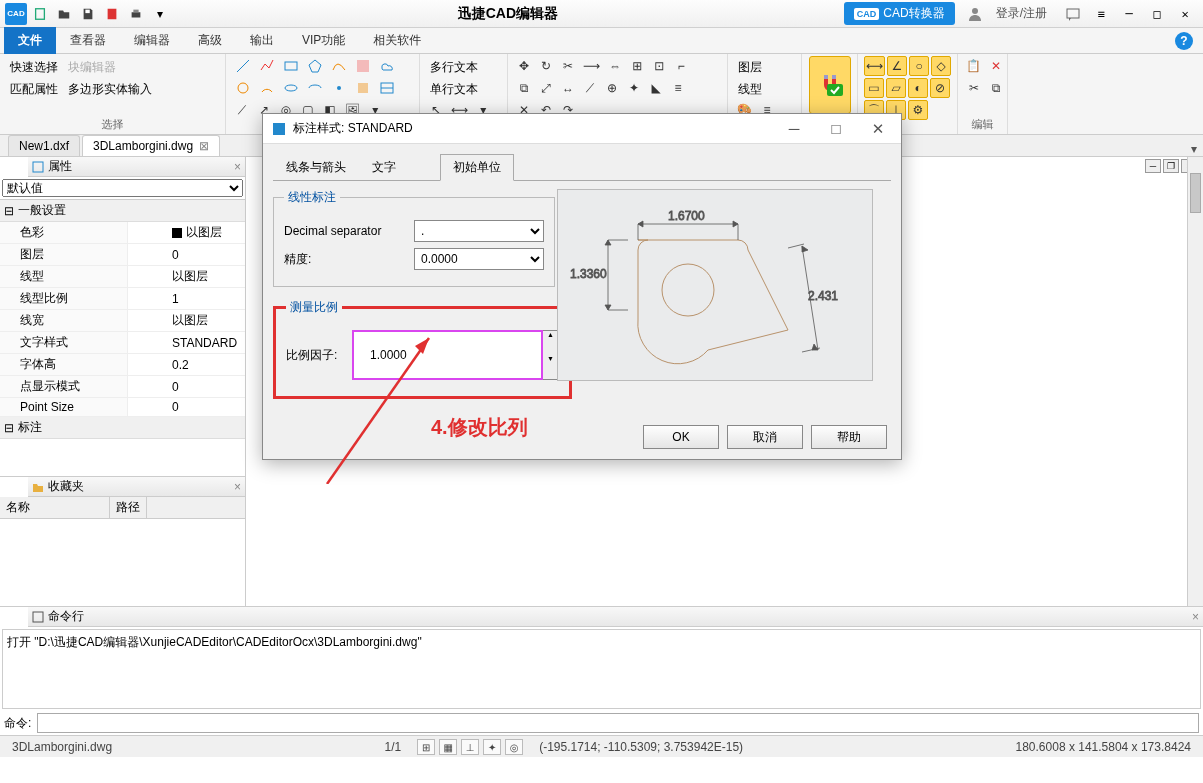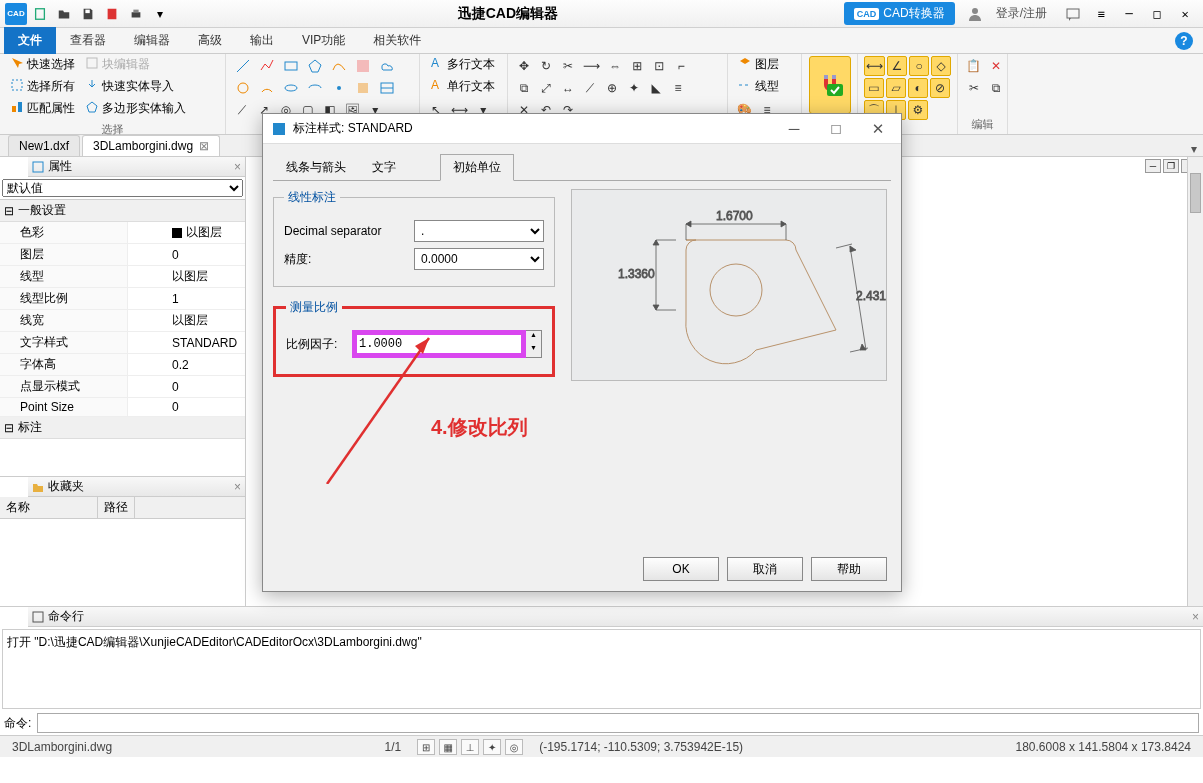--- a/index.html
+++ b/index.html
@@ -17,21 +17,21 @@
 .menu-item{padding:5px 14px;color:#333;cursor:default;}
 .menu-item.active{background:#1473c7;color:#fff;font-weight:bold;}
 .help-icon{margin-left:auto;width:18px;height:18px;background:#1989e0;color:#fff;border-radius:50%;text-align:center;line-height:18px;font-weight:bold;margin-right:6px;}
 
 .toolbar-area{height:81px;background:#f5f5f5;border-bottom:1px solid #ccc;display:flex;}
 .tool-group{border-right:1px solid #ddd;padding:2px 6px 0 6px;display:flex;flex-direction:column;}
 .tool-group-label{text-align:center;color:#666;font-size:11px;padding:2px 0;}
 .tool-rows{display:flex;flex-direction:column;gap:2px;flex:1;}
 .tool-row{display:flex;gap:2px;align-items:center;}
 .tbtn{min-width:20px;height:20px;display:flex;align-items:center;justify-content:center;padding:0 3px;border-radius:2px;color:#333;}
-.tbtn-txt{display:flex;align-items:flex-start;gap:3px;height:20px;padding:0 4px;}
+.tbtn-txt{display:flex;align-items:flex-end;gap:3px;height:20px;padding:0 4px;flex-direction:column;}
 .bigbtn{width:42px;height:58px;display:flex;flex-direction:column;align-items:center;justify-content:center;gap:2px;border-radius:3px;}
 .snap-btn{background:#ffd966;border:1px solid #e0a800;}
 .snap-btn svg{width:24px;height:24px;}
 
 .file-tabs{height:22px;background:#f0f0f0;border-bottom:1px solid #ccc;display:flex;align-items:end;padding-left:8px;}
 .file-tab{padding:3px 10px;background:#e8e8e8;border:1px solid #ccc;border-bottom:none;margin-right:2px;border-radius:3px 3px 0 0;display:flex;align-items:center;gap:6px;}
 .file-tab.active{background:#fff;}
 .close-x{color:#888;cursor:default;}
 .tab-drop{margin-left:auto;margin-right:6px;color:#555;}
 
@@ -45,21 +45,21 @@
 .prop-grid{flex:1;overflow:auto;border-top:1px solid #ccc;}
 .prop-section{background:#f0f0f0;padding:2px 4px;border-bottom:1px solid #ddd;display:flex;align-items:center;gap:4px;}
 .prop-row{display:flex;border-bottom:1px solid #eee;gap:40px;}
 .prop-key{width:128px;padding:2px 4px 2px 20px;border-right:1px solid #eee;background:#fafafa;}
 .prop-val{flex:1;padding:2px 4px;display:flex;align-items:center;gap:4px;}
 .color-sw{width:10px;height:10px;background:#000;display:inline-block;}
 
 .fav-panel{height:130px;border-top:1px solid #ccc;}
 .fav-headers{display:flex;background:#f0f0f0;border-bottom:1px solid #ccc;}
 .fav-col{padding:2px 6px;border-right:1px solid #ccc;}
-.fav-col:first-child{width:98px;}
+.fav-col:first-child{width:110px;}
 
 .canvas-area{flex:1;background:#fff;position:relative;display:flex;flex-direction:column;}
 .canvas-inner{flex:1;position:relative;}
 .canvas-header-btns{position:absolute;top:2px;right:6px;display:flex;gap:2px;}
 .canvas-header-btns span{width:16px;height:14px;border:1px solid #999;background:#eee;font-size:9px;text-align:center;line-height:12px;}
 
 .model-tab{height:22px;background:#f0f0f0;border-top:1px solid #ccc;display:flex;align-items:center;}
 .model-tab-item{padding:3px 16px;background:#fff;border:1px solid #ccc;margin-left:4px;}
 .scroll-arrows{margin-left:auto;display:flex;gap:2px;margin-right:4px;}
 .scroll-arrows span{width:16px;height:16px;border:1px solid #aaa;background:#e8e8e8;text-align:center;line-height:14px;font-size:10px;}
@@ -69,43 +69,43 @@
 .cmd-input-row{display:flex;align-items:center;padding:2px 4px;gap:6px;}
 .cmd-input-row input{flex:1;border:1px solid #aaa;padding:2px;}
 
 .status-bar{height:22px;background:#f0f0f0;border-top:1px solid #ccc;display:flex;align-items:center;padding:0 6px;color:#444;}
 .status-bar .spacer{flex:1;}
 .sb-item{margin:0 6px;}
 .sb-icons{display:flex;gap:4px;margin:0 10px;}
 .sb-icons span{width:18px;height:16px;border:1px solid #bbb;background:#fafafa;text-align:center;font-size:10px;line-height:15px;}
 
 
-.modal{position:absolute;left:262px;top:113px;width:640px;height:479px;background:#f0f0f0;border:1px solid #888;box-shadow:0 4px 18px rgba(0,0,0,.3);}
+.modal{position:absolute;left:262px;top:113px;width:640px;height:347px;background:#f0f0f0;border:1px solid #888;box-shadow:0 4px 18px rgba(0,0,0,.3);}
 .modal-title{height:30px;display:flex;align-items:center;padding:0 8px;background:#fff;border-bottom:1px solid #ddd;}
 .modal-title-icon{width:16px;height:16px;margin-right:6px;}
 .modal-win-btns{margin-left:auto;display:flex;gap:12px;}
 .modal-win-btns span{width:30px;text-align:center;font-size:15px;color:#555;font-family:Arial;}
 .modal-body{padding:10px 10px 0 10px;}
 .modal-tabs{display:flex;border-bottom:1px solid #aaa;margin-bottom:8px;}
 .modal-tab{padding:4px 12px;border:1px solid transparent;margin-bottom:-1px;}
 .modal-tab.active{background:#f0f0f0;border:1px solid #aaa;border-bottom:1px solid #f0f0f0;margin-left:31px;}
-.modal-content{display:flex;gap:16px;}
+.modal-content{display:flex;gap:2px;}
 .modal-left{width:282px;}
 .fieldset{border:1px solid #bbb;padding:8px 10px 10px 10px;margin-bottom:12px;}
 .fieldset legend{padding:0 4px;color:#0050a0;}
 .fld-row{display:flex;align-items:center;margin:6px 0;}
 .fld-label{width:130px;}
 .fld-row select,.fld-row input{flex:1;border:1px solid #888;padding:2px;background:#fff;}
 .spinner{display:flex;}
-.spinner input{flex:1;border:5px solid #d946ef;padding:2px;font-family:Liberation Mono, monospace;}
+.spinner input{flex:1;border:2px solid #d946ef;padding:16px;}
 .spinner-btns{display:flex;flex-direction:column;width:16px;border:1px solid #888;border-left:none;}
 .spinner-btns span{flex:1;text-align:center;font-size:7px;line-height:8px;background:#eee;}
 
 .redbox-scale{border:3px solid #e03030;position:relative;}
-.preview-box{width:316px;height:192px;border:1px solid #bbb;background:#eaebec;display:flex;align-items:center;justify-content:flex-end;position:relative;}
+.preview-box{width:316px;height:192px;border:1px solid #bbb;background:#eaebec;display:flex;align-items:center;justify-content:flex-start;position:relative;}
 .preview-svg{width:280px;height:170px;}
 
 .annotation{position:absolute;color:#e03030;font-weight:bold;font-size:20px;}
 .arrow-line{position:absolute;width:180px;height:160px;}
 
 .modal-buttons{position:absolute;bottom:10px;right:14px;display:flex;gap:8px;}
 .modal-buttons button{width:76px;height:24px;background:linear-gradient(#fefefe,#e5e5e5);border:1px solid #888;}
 
 .vscroll{position:absolute;right:0;top:0;bottom:0;width:16px;background:#f0f0f0;border-left:1px solid #ccc;}
 .vscroll-thumb{background:#c8c8c8;border:1px solid #aaa;margin:16px 2px;height:40px;}
@@ -186,34 +186,20 @@
             <svg width="14" height="14">
               <path d="M2 2l6 10 1-4 4-1z" fill="#e80"></path>
             </svg>
             <span>快速选择</span>
           </div>
         <div class="tbtn-txt" style="color:#aaa">
             <svg width="14" height="14">
               <rect x="2" y="2" width="10" height="10" fill="none" stroke="#bbb"></rect>
             </svg>
             <span>块编辑器</span>
-          </div>
-      </div>
-      <div class="tool-row">
-        <div class="tbtn-txt">
-            <svg width="14" height="14">
-              <rect x="2" y="2" width="10" height="10" fill="none" stroke="#28c" stroke-dasharray="2"></rect>
-            </svg>
-            <span>选择所有</span>
-          </div>
-        <div class="tbtn-txt">
-            <svg width="14" height="14">
-              <path d="M7 2v7m-3-3l3 3 3-3" stroke="#28c" fill="none"></path>
-            </svg>
-            <span>快速实体导入</span>
           </div>
       </div>
       <div class="tool-row">
         <div class="tbtn-txt">
             <svg width="14" height="14">
               <rect x="2" y="6" width="4" height="6" fill="#e80"></rect>
               <rect x="8" y="2" width="4" height="10" fill="#28c"></rect>
             </svg>
             <span>匹配属性</span>
           </div>

